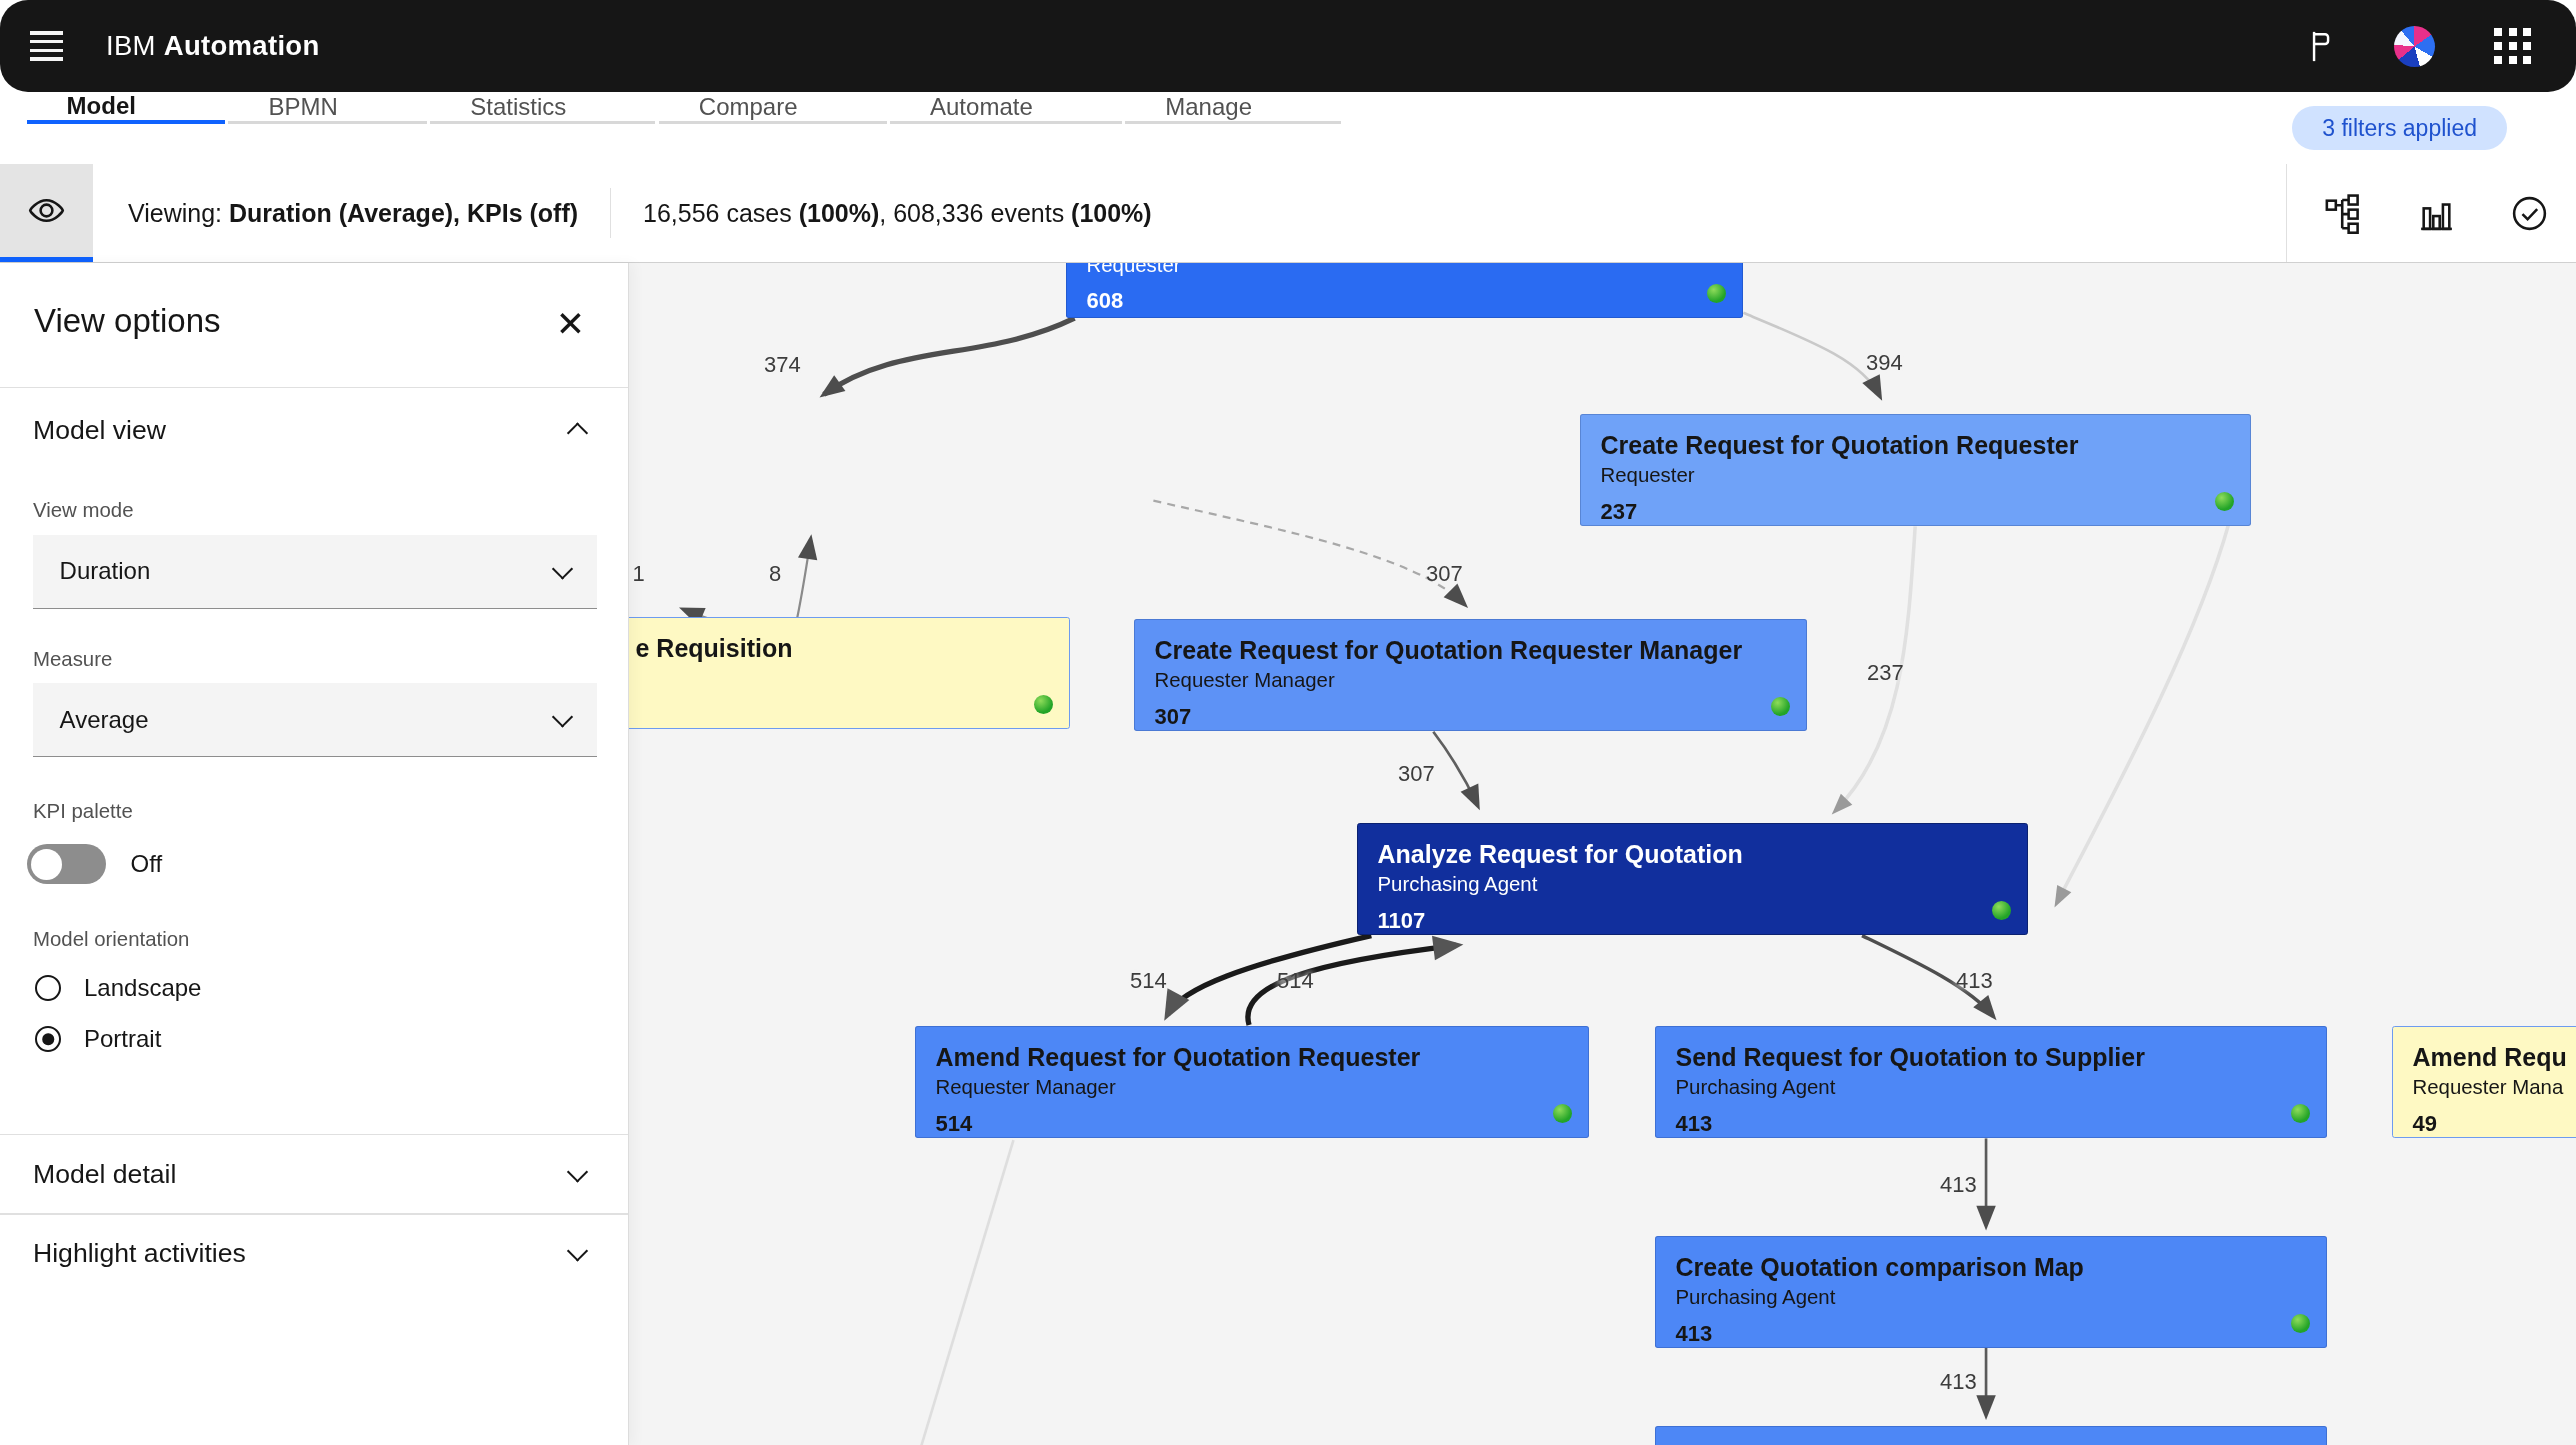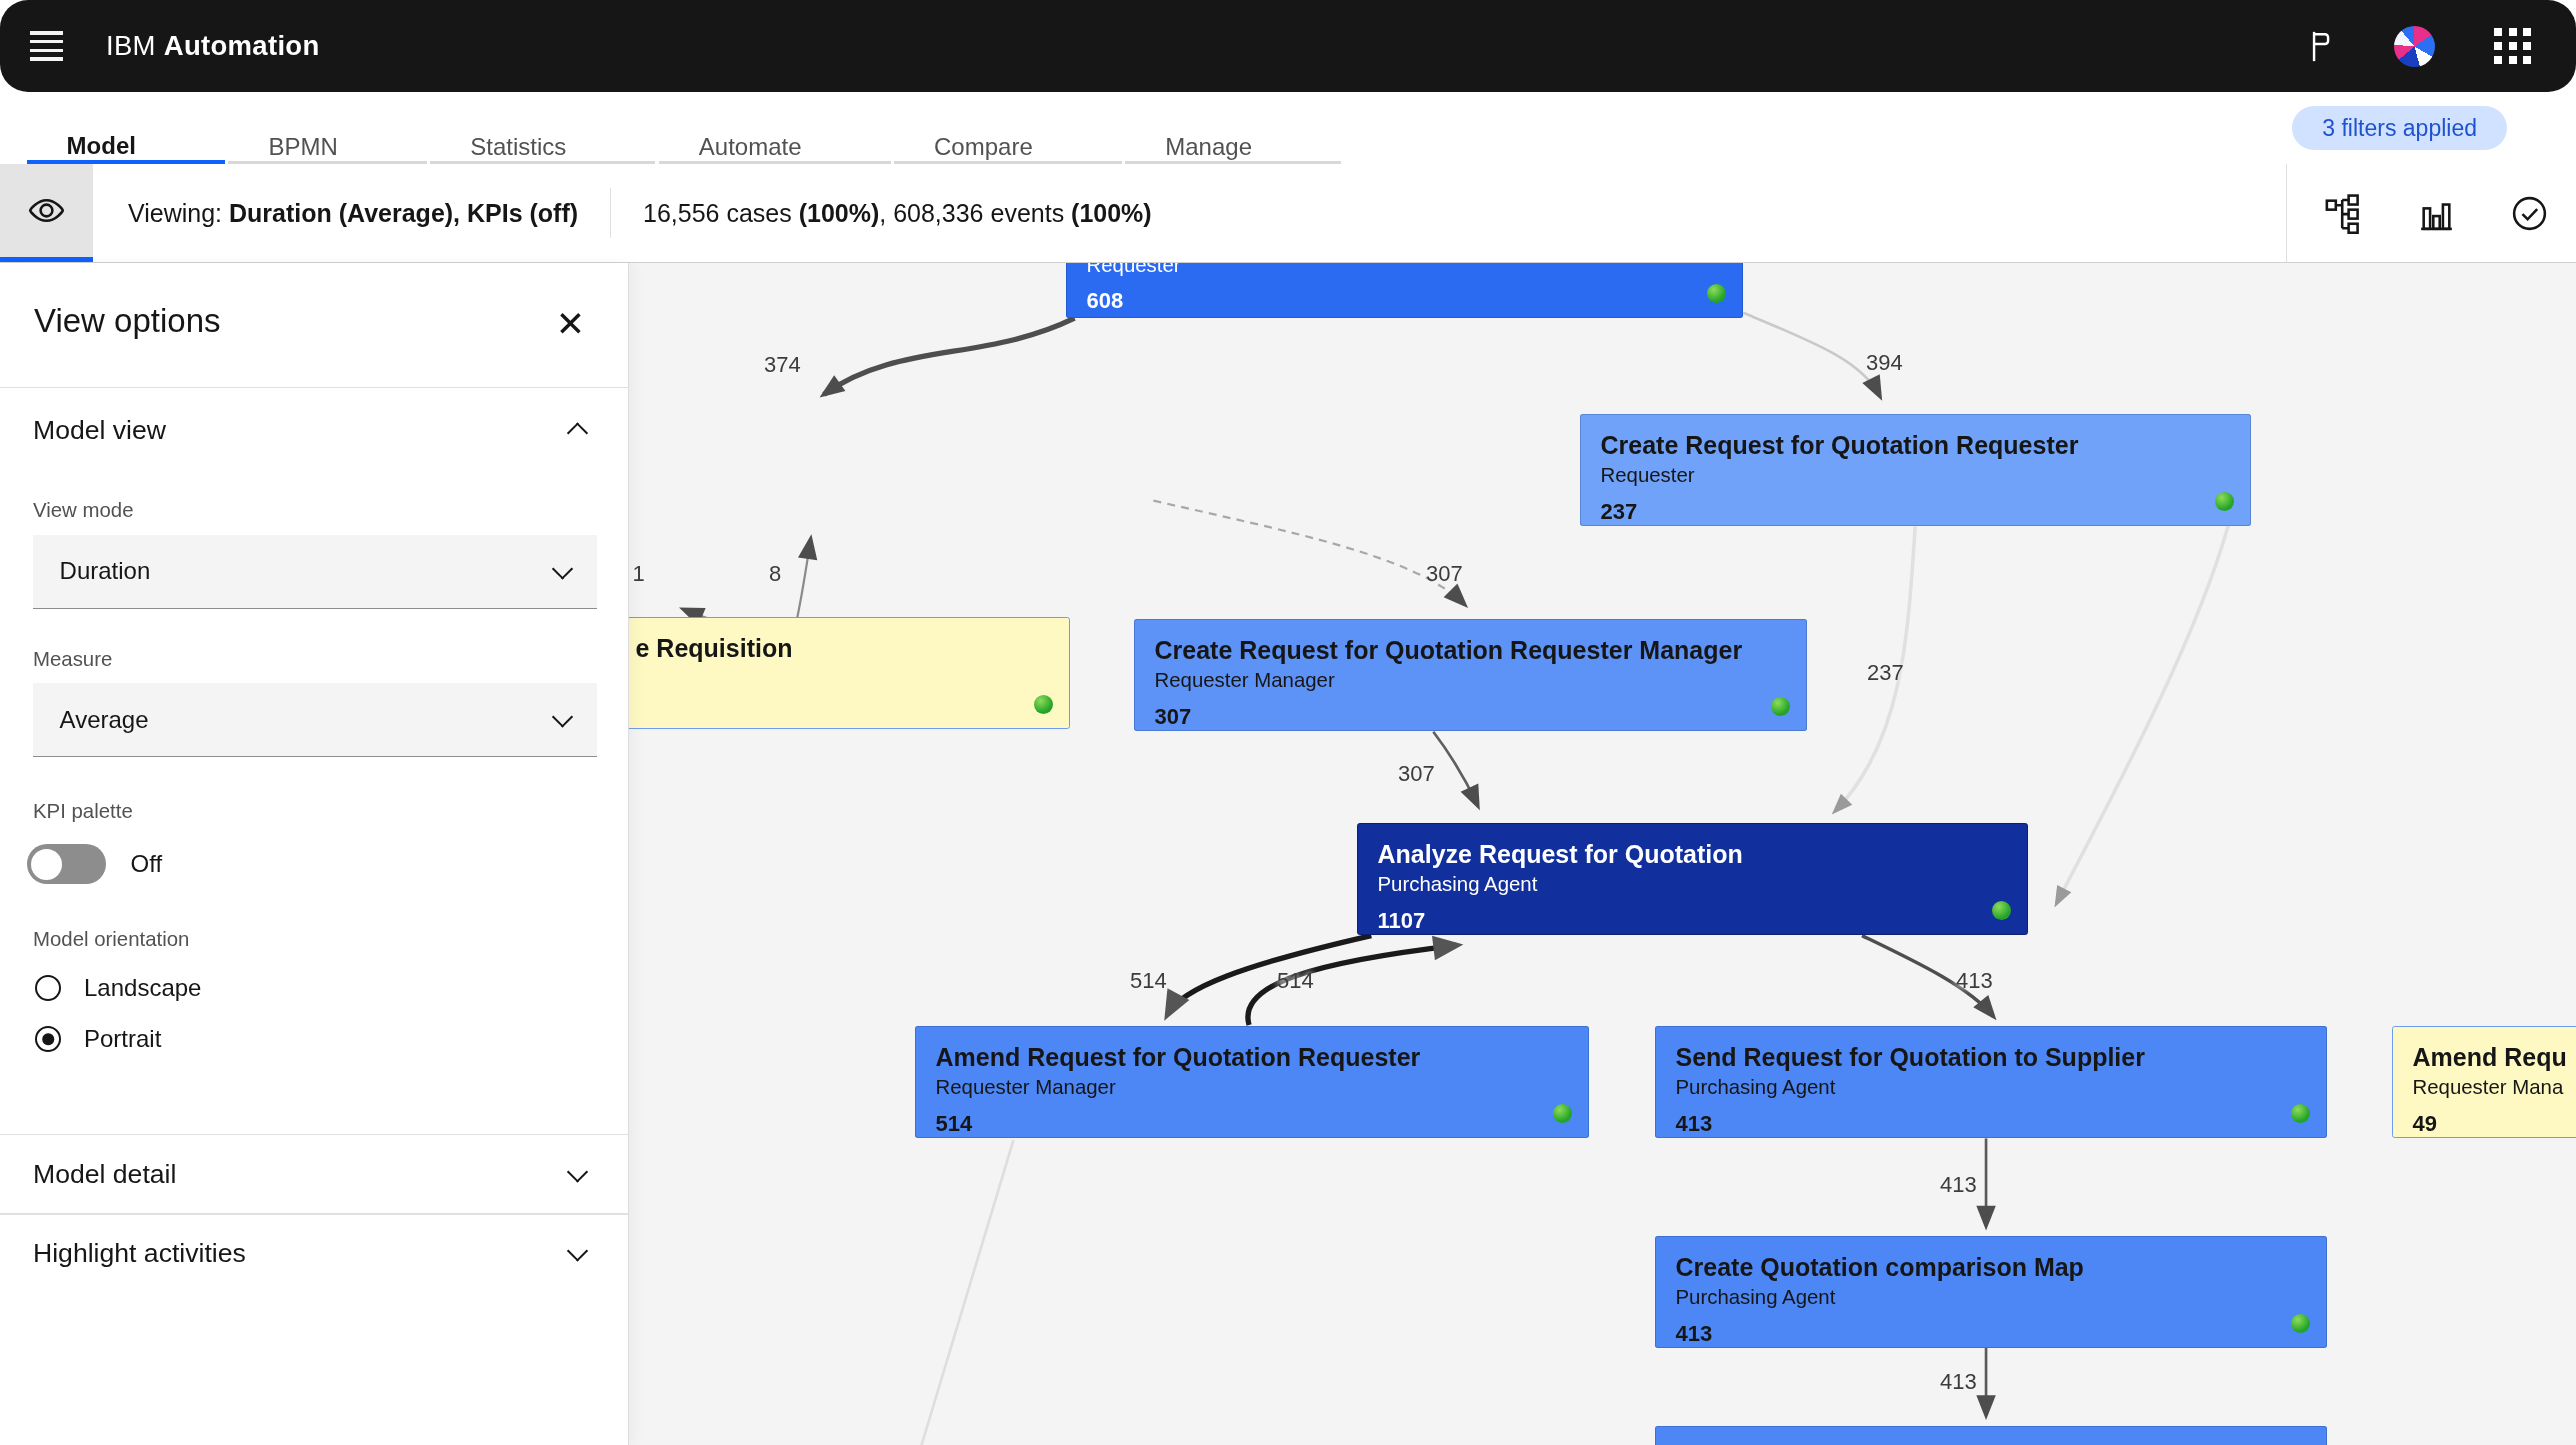--- a/index.html
+++ b/index.html
@@ -17,21 +17,21 @@
   .brand .b { font-weight:700; margin-left:8px; }
   .header-right { margin-left:auto; display:flex; align-items:center; gap:41px; padding-right:35px; }
   .hicon { width:57px; height:57px; display:flex; align-items:center; justify-content:center; cursor:pointer; }
   .avatar { width:41px; height:41px; border-radius:50%;
     background:conic-gradient(#e8308a 0 55deg,#2d6ff2 55deg 120deg,#fff 120deg 165deg,#1a3fbf 165deg 230deg,#e8308a 230deg 275deg,#f4f6ff 275deg 320deg,#2d6ff2 320deg 360deg); }
   .appgrid { display:grid; grid-template-columns:repeat(3,8px); grid-template-rows:repeat(3,8px); gap:6.2px; }
   .appgrid i { background:#fff; }
 
   
   .tabbar { position:absolute; left:0; top:92px; width:100%; height:72px; background:#fff;
-    display:flex; align-items:flex-end; }
+    display:flex; align-items:flex-start; }
   .tabs { display:flex; margin-left:26.6px; }
   .tab { display:flex; align-items:center; padding:0 89px 0 40px; font-size:24px; color:#525252;
     border-bottom:3.5px solid #d8d8d8; margin-right:3.5px; cursor:pointer; white-space:nowrap; }
   .tab.active { color:#161616; font-weight:700; border-bottom:4.4px solid #0f62fe; }
   .filters-badge { margin-left:auto; margin-right:69px; align-self:center; background:#d0e2ff; color:#1f52ce;
     font-size:23px; padding:8.9px 30px; border-radius:885px; cursor:pointer; white-space:nowrap; }
 
   
   .viewbar { position:absolute; left:0; top:164px; width:100%; height:99px; background:#fff;
     border-bottom:0.9px solid #d0d0d0; display:flex; align-items:center; }
@@ -127,22 +127,22 @@
           </div>
       </div>
     </div>
   </div>
 
   <div class="tabbar">
     <div class="tabs">
       <div class="tab active">Model</div>
       <div class="tab">BPMN</div>
       <div class="tab">Statistics</div>
+      <div class="tab">Compare</div>
       <div class="tab">Automate</div>
-      <div class="tab">Compare</div>
       <div class="tab">Manage</div>
     </div>
     <div class="filters-badge">3 filters applied</div>
   </div>
 
   <div class="viewbar">
     <div class="eye-btn">
       <svg width="41" height="41" viewBox="0 0 32 32" fill="none" stroke="#161616" stroke-width="2">
         <path d="M16 8 C8.5 8 3.5 15.4 3.3 16 C3.5 16.6 8.5 24 16 24 C23.5 24 28.5 16.6 28.7 16 C28.5 15.4 23.5 8 16 8 Z"></path>
         <circle cx="16" cy="16" r="4.6"></circle>

